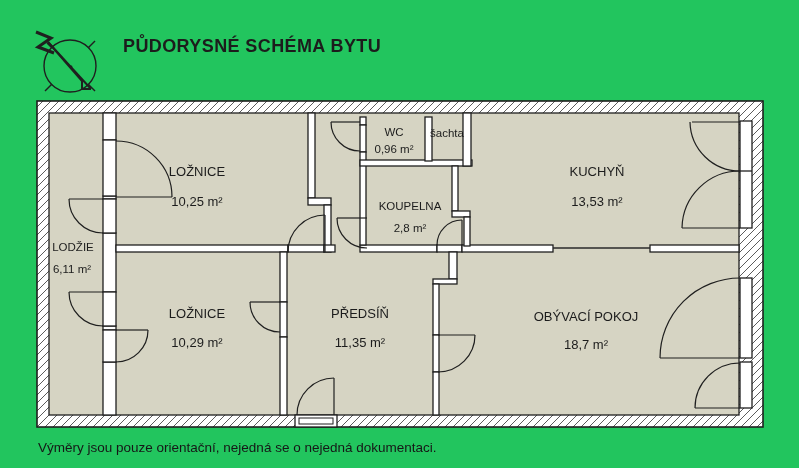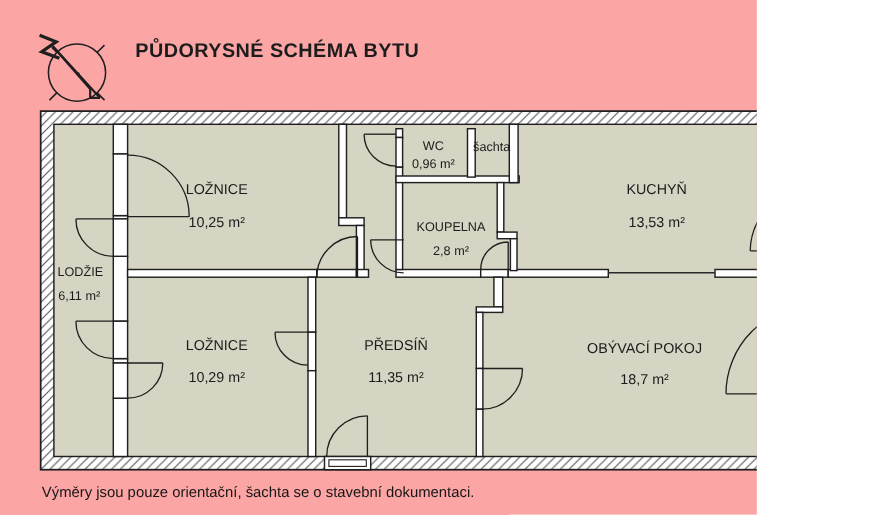--- a/index.html
+++ b/index.html
@@ -1,16 +1,16 @@
 <!DOCTYPE html>
 <html><head>
 <meta charset="utf-8">
 <style>
   html,body{margin:0;padding:0;background:#fff;}
-  .stage{position:relative;width:688px;height:468px;background:#fca5a5;overflow:hidden;
+  .stage{position:relative;width:799px;height:468px;background:#22c55e;overflow:hidden;
          font-family:"Liberation Sans",sans-serif;color:#1f1f1f;}
   .hdr-title{position:absolute;left:123px;top:36px;margin:0;font-size:18px;font-weight:bold;
              letter-spacing:.4px;color:#1c1c1c;}
   .compass{position:absolute;left:28px;top:22px;}
   .plan{position:absolute;left:0;top:0;}
   .plan text{font-family:"Liberation Sans",sans-serif;fill:#1c1c1c;}
   .room-name{font-size:13px;}
   .room-area{font-size:13px;}
   .small-name{font-size:11.5px;}
   .footer-note{position:absolute;left:38px;top:440px;margin:0;font-size:13.5px;color:#161616;}
@@ -197,14 +197,14 @@
         <text class="room-name" x="360" y="318">PŘEDSÍŇ</text>
         <text class="room-area" x="360" y="347">11,35 m²</text>
       </g>
       <g>
         <text class="room-name" x="586" y="321">OBÝVACÍ POKOJ</text>
         <text class="room-area" x="586" y="349">18,7 m²</text>
       </g>
     </g>
   </svg>
 
-  <p class="footer-note">Výměry jsou pouze orientační, šachta se o stavební dokumentaci.</p>
+  <p class="footer-note">Výměry jsou pouze orientační, nejedná se o nejedná dokumentaci.</p>
 </div>
 
 </body></html>

